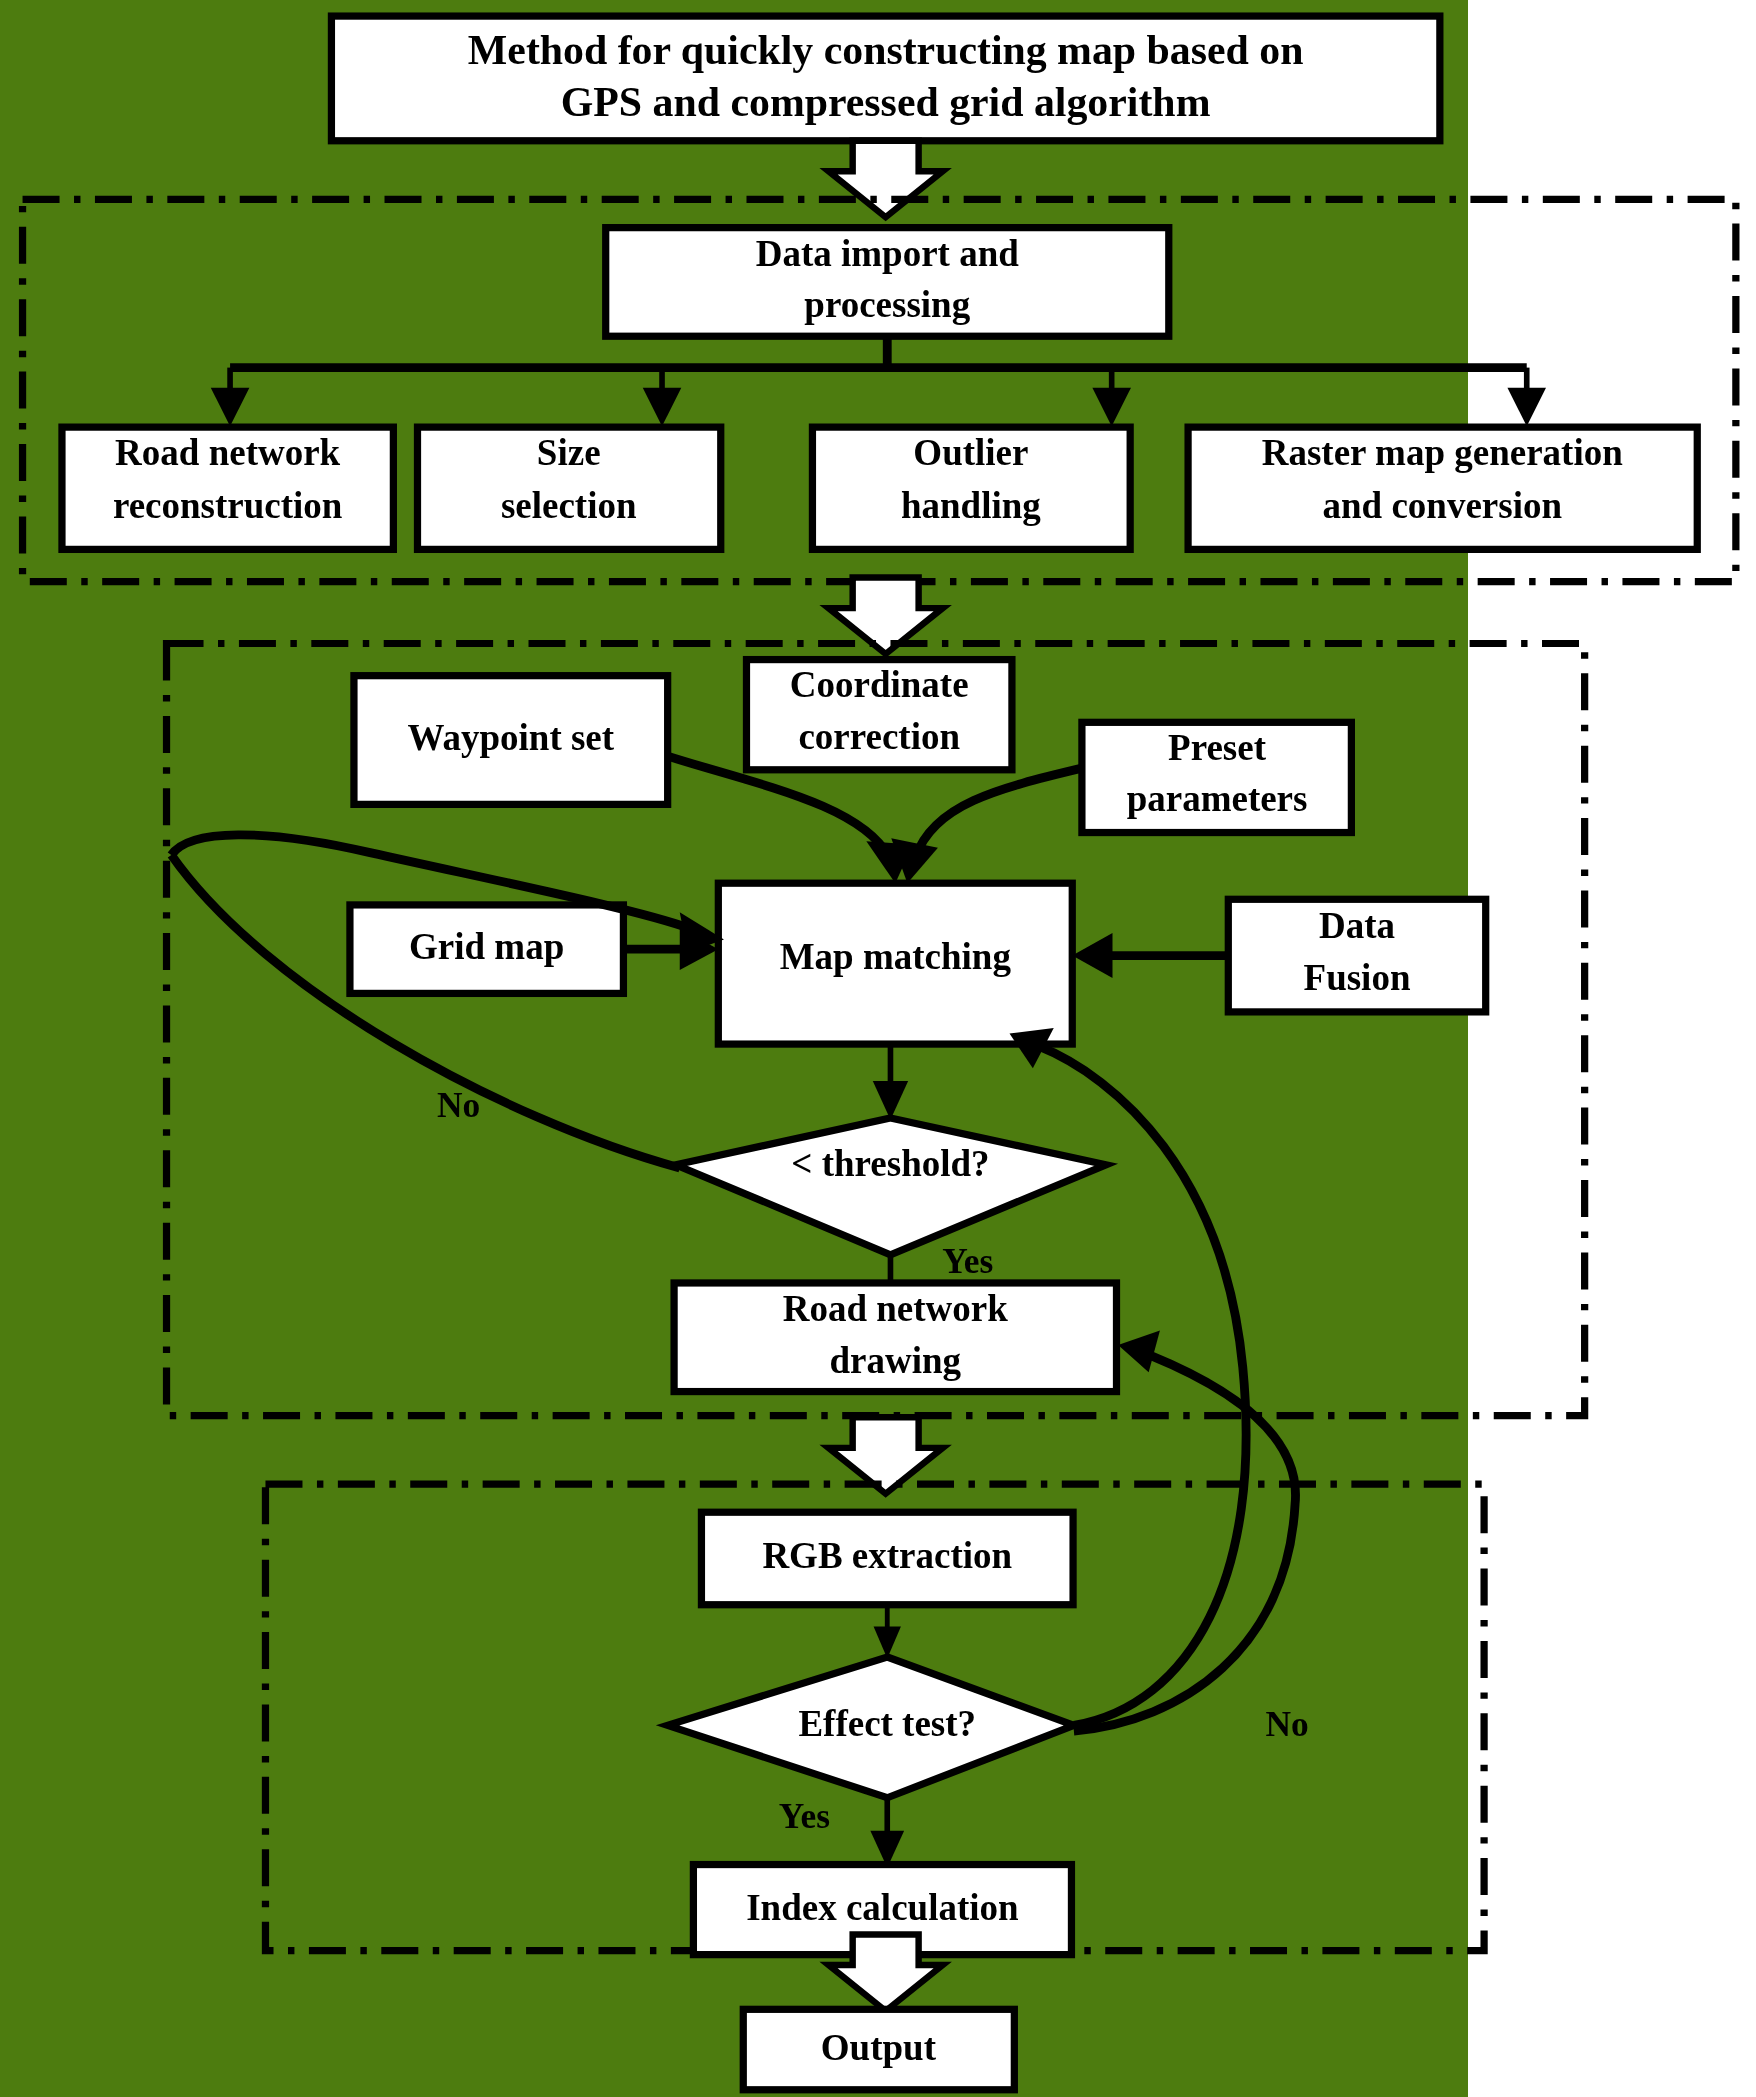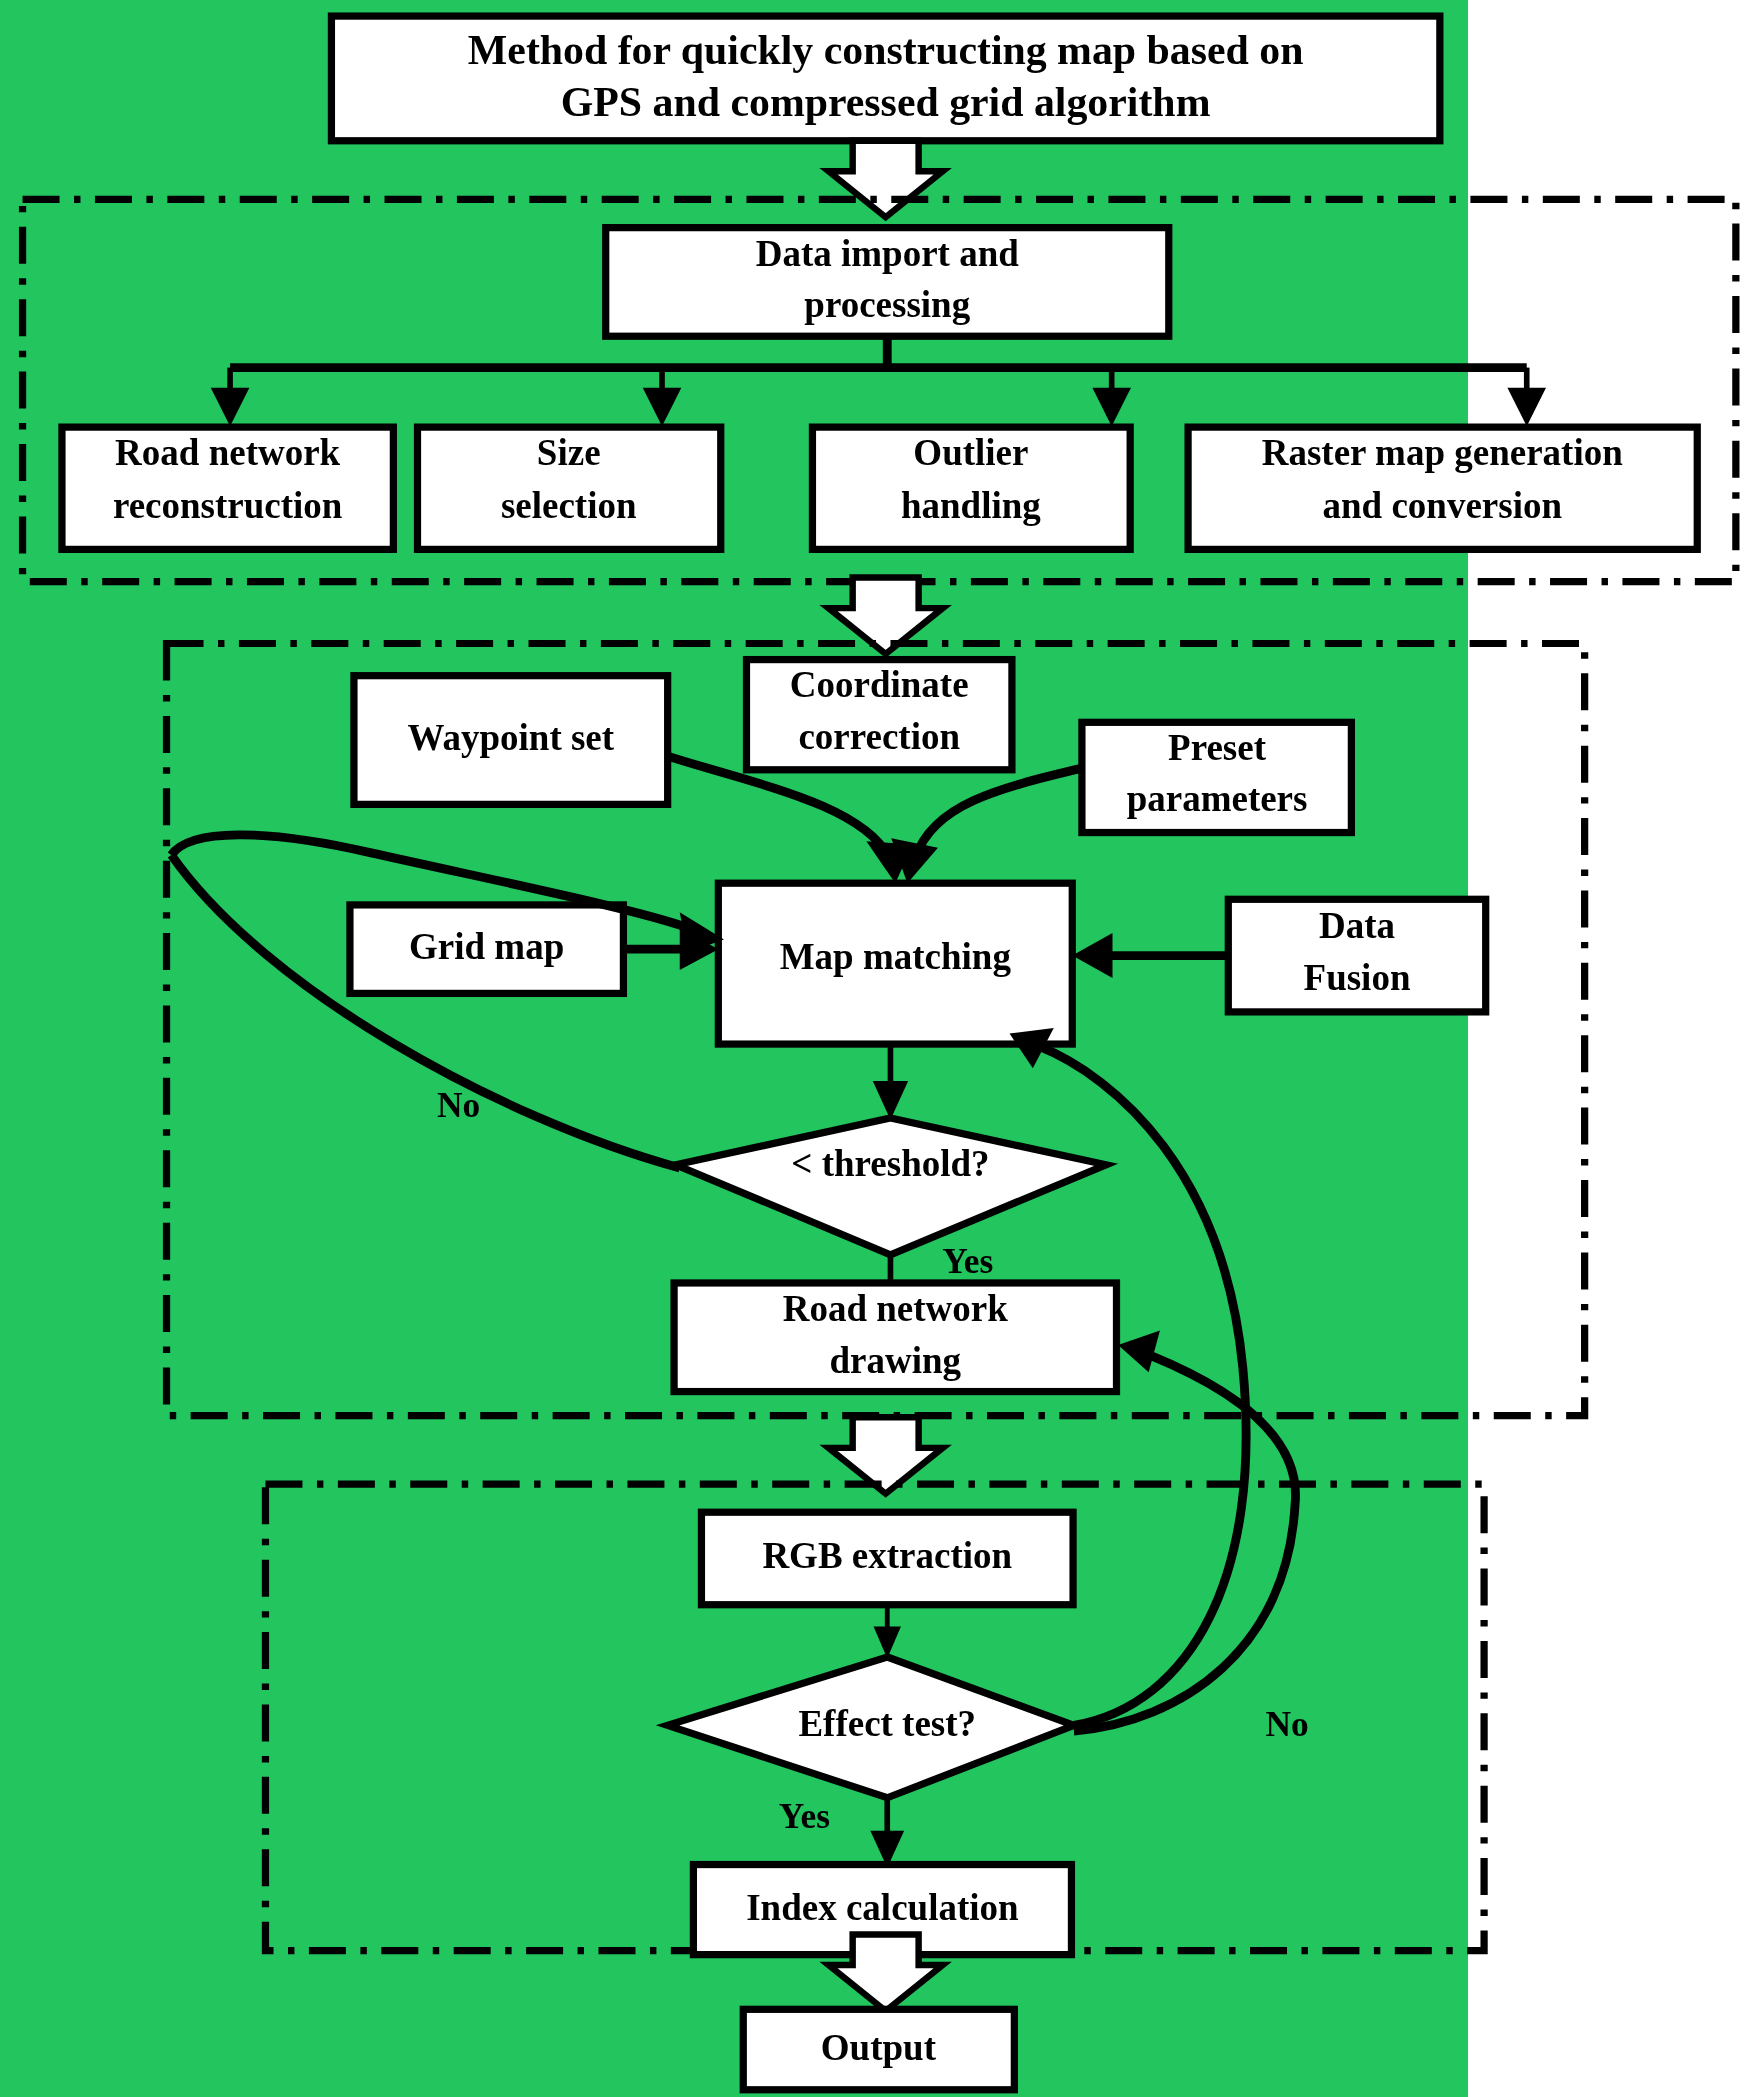--- a/index.html
+++ b/index.html
@@ -1,17 +1,17 @@
 <!DOCTYPE html>
 <html style="font-size:13px"><head>
 <meta charset="utf-8">
 <style>
   html,body{margin:0;padding:0;background:#ffffff;}
   body{width:1756px;height:2097px;overflow:hidden;font-family:"Liberation Serif",serif;}
-  #stage{position:relative;width:1468px;height:2097px;background:#22c55e;}
+  #stage{position:relative;width:1468px;height:2097px;background:#4d7c0f;}
   svg{position:absolute;left:0;top:0;width:1756px;height:2097px;display:block;}
   text{font-family:"Liberation Serif",serif;fill:#000;font-weight:bold;}
   .boxlabel{font-size:46px;text-anchor:middle;dominant-baseline:middle;}
   .titlelabel{font-size:52px;text-anchor:middle;dominant-baseline:middle;}
   .edgelabel{font-size:44px;text-anchor:middle;dominant-baseline:middle;}
   .nodebox-heavy{fill:#ffffff;stroke:#000000;stroke-width:9;}
   .diamond{fill:#ffffff;stroke:#000000;stroke-width:9;}
   .groupbox{fill:none;stroke:#000000;stroke-width:9;stroke-dasharray:46 18 8 18;}
   .conn{fill:none;stroke:#000000;stroke-width:7;}
   .conn-thin{fill:none;stroke:#000000;stroke-width:6;}

